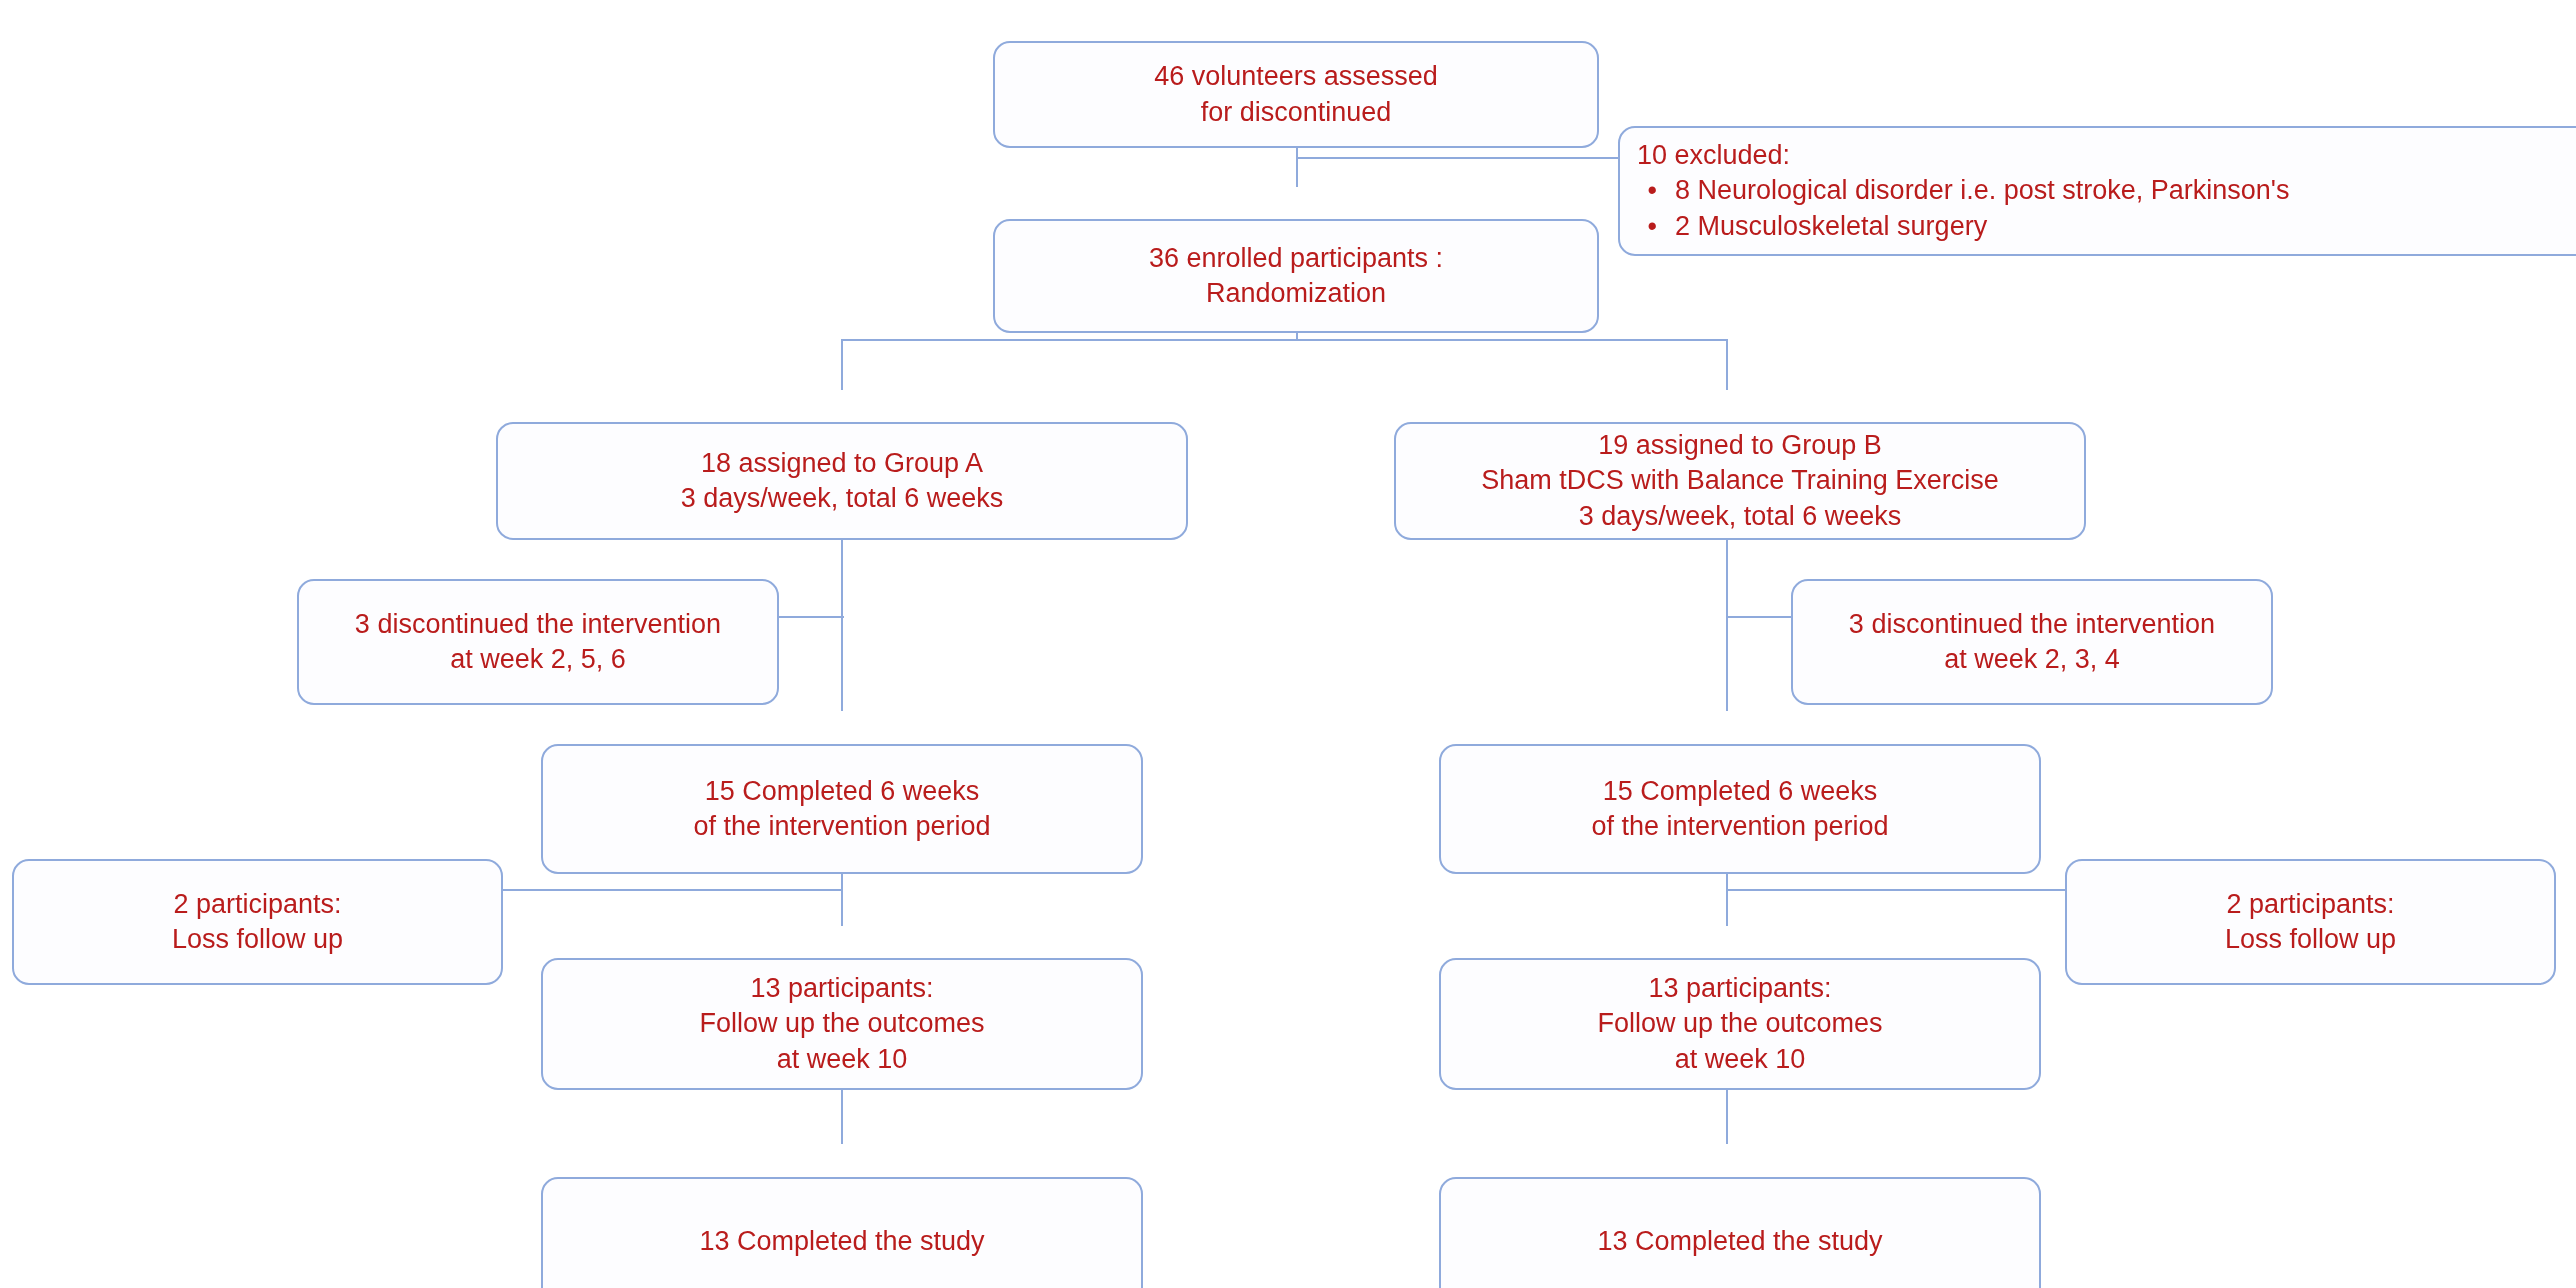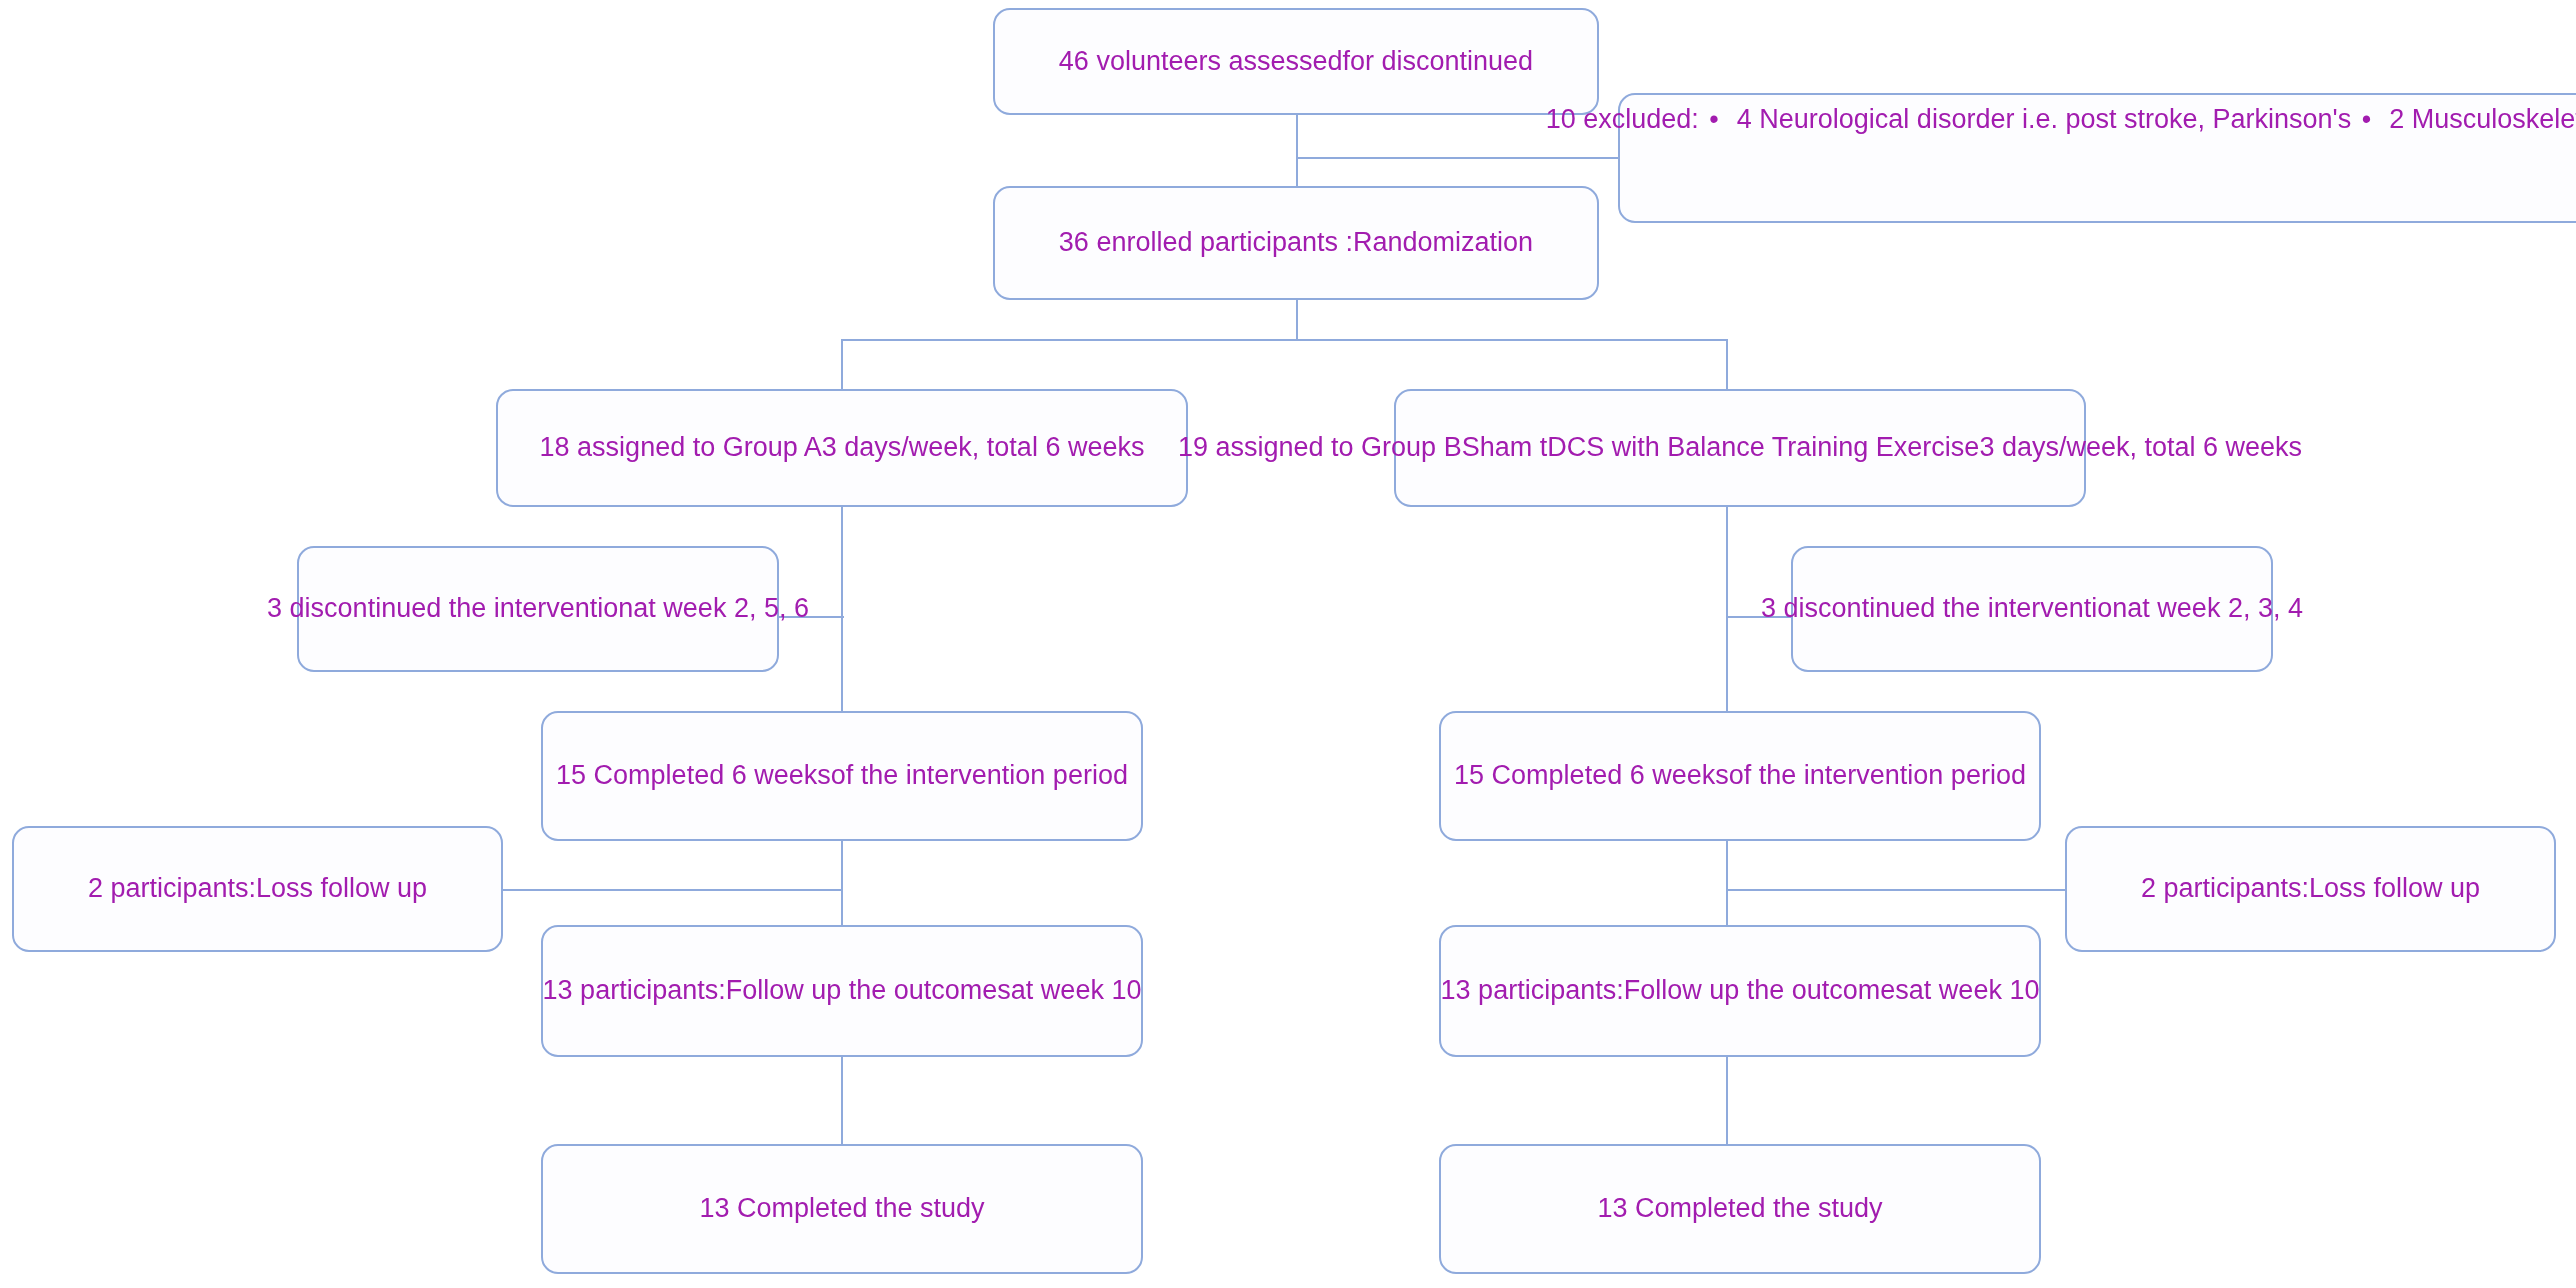--- a/index.html
+++ b/index.html
@@ -15,28 +15,30 @@
     font-family: "Liberation Sans", sans-serif;
     overflow: hidden;
   }
   .node {
     position: absolute;
     box-sizing: border-box;
     border: 2px solid #8faadc;
     border-radius: 17px;
     background: #fdfdff;
     display: flex;
+    flex-direction: column;
     align-items: center;
     justify-content: center;
     text-align: center;
-    color: #a21caf;
+    color: #b91c1c;
     font-size: 27px;
     line-height: 1.30;
     z-index: 3;
     padding: 4px 9.3px;
+    margin-top: 33px;
   }
   .node .ln { display: block; white-space: nowrap; }
 
   
   .node.listbox {
     align-items: flex-start;
     justify-content: center;
     text-align: left;
     padding: 6.6px 17px;
   }
@@ -100,21 +102,21 @@
 
   <div class="node" style="left:993px; top:8px; width:606px; height:107px;">
     <span class="ln">46 volunteers assessed</span>
     <span class="ln">for discontinued</span>
   </div>
 
   <div class="node listbox" style="left:1618px; top:93px; width:1011px; height:130px;">
     <span class="ln">10 excluded:</span>
     <span class="bullet-row">
       <span class="bullet-dot">•</span>
-      <span class="ln">4 Neurological disorder i.e. post stroke, Parkinson's</span>
+      <span class="ln">8 Neurological disorder i.e. post stroke, Parkinson's</span>
     </span>
     <span class="bullet-row">
       <span class="bullet-dot">•</span>
       <span class="ln">2 Musculoskeletal surgery</span>
     </span>
   </div>
 
   <div class="node" style="left:993px; top:186px; width:606px; height:114px;">
     <span class="ln">36 enrolled participants :</span>
     <span class="ln">Randomization</span>

